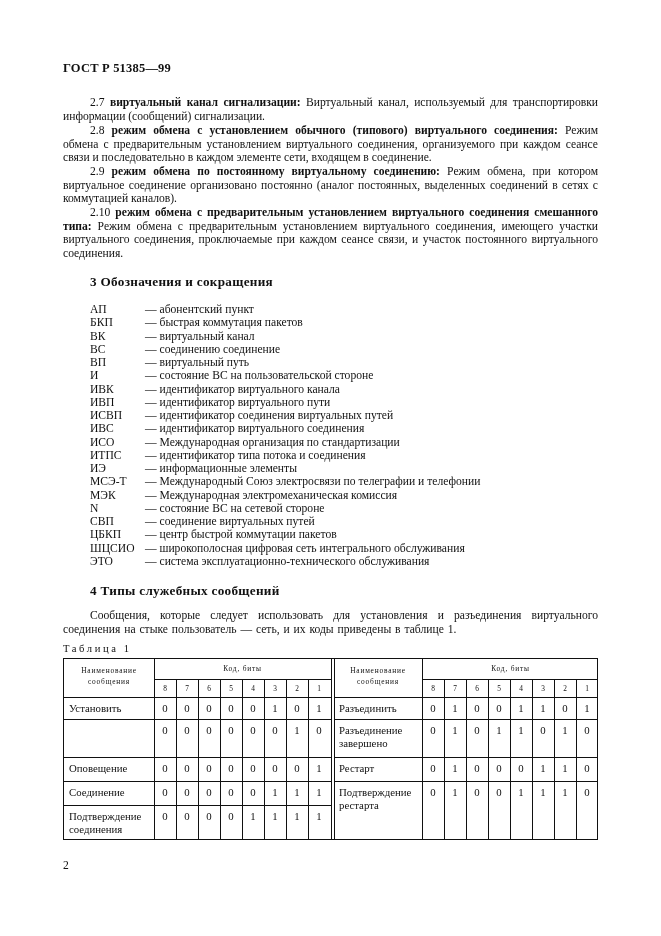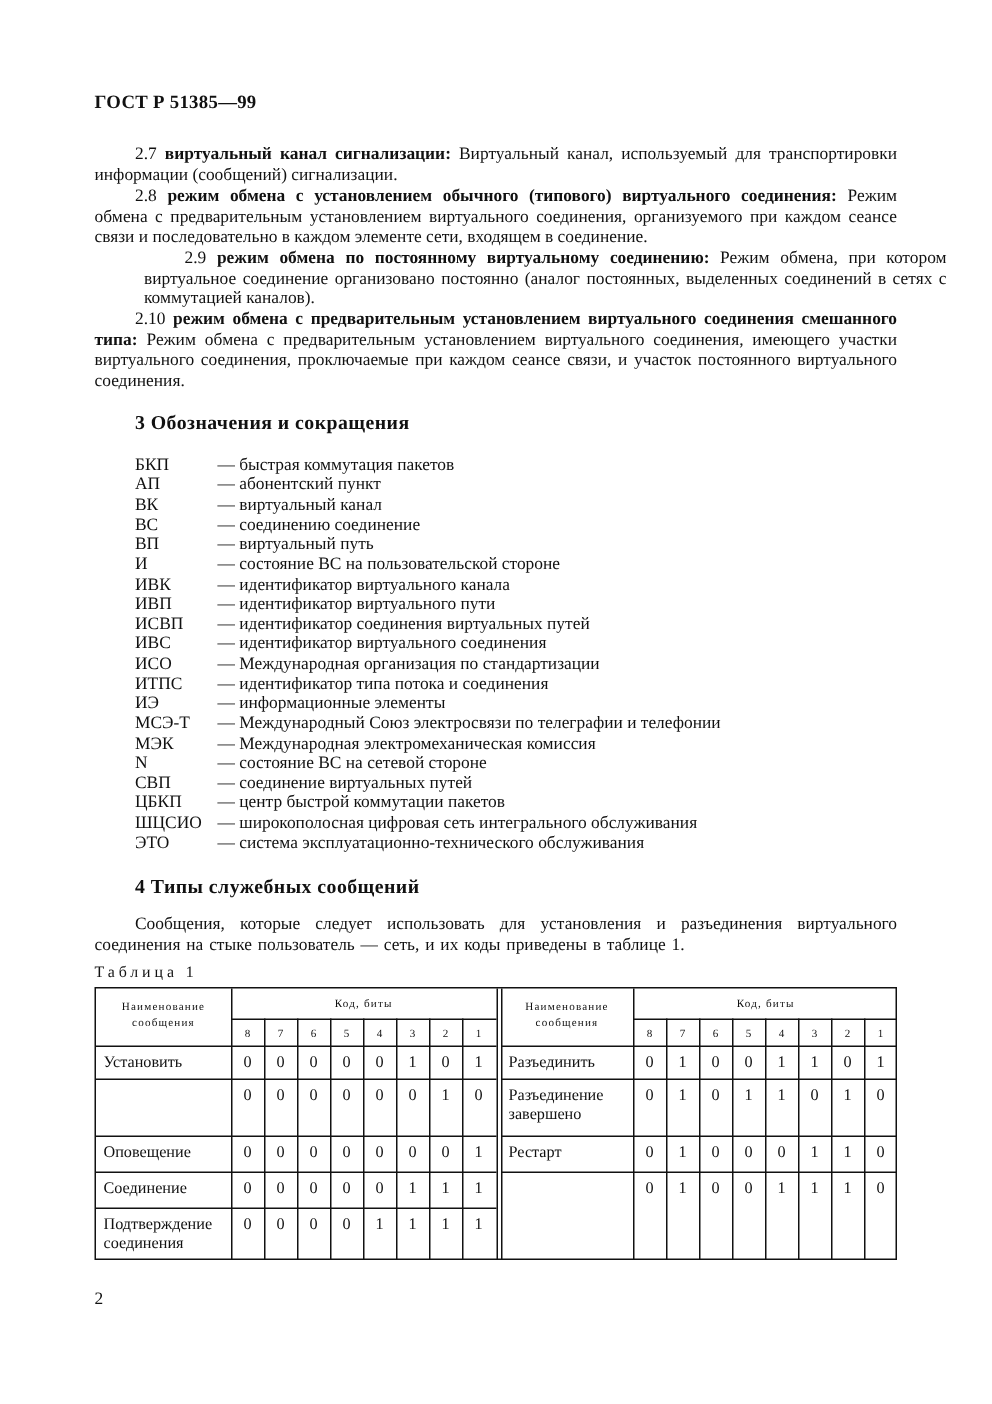--- a/index.html
+++ b/index.html
@@ -31,37 +31,37 @@
 <body>
 
 <div class="abs header">ГОСТ Р 51385—99</div>
 
 <div class="para" style="top:96px;">
   <span class="ind"></span><span>2.7</span>&nbsp;<b>виртуальный канал сигнализации:</b><span> Виртуальный канал, используемый для транспортировки информации (сообщений) сигнализации.</span>
 </div>
 <div class="para" style="top:124px;">
   <span class="ind"></span><span>2.8</span>&nbsp;<b>режим обмена с установлением обычного (типового) виртуального соединения:</b><span> Режим обмена с предварительным установлением виртуального соединения, организуемого при каждом сеансе связи и последовательно в каждом элементе сети, входящем в соединение.</span>
 </div>
-<div class="para" style="top:165px;margin-left:33px;">
+<div class="para" style="top:165px;">
   <span class="ind"></span><span>2.9</span>&nbsp;<b>режим обмена по постоянному виртуальному соединению:</b><span> Режим обмена, при котором виртуальное соединение организовано постоянно (аналог постоянных, выделенных соединений в сетях с коммутацией каналов).</span>
 </div>
 <div class="para" style="top:206px;">
   <span class="ind"></span><span>2.10</span>&nbsp;<b>режим обмена с предварительным установлением виртуального соединения смешанного типа:</b><span> Режим обмена с предварительным установлением виртуального соединения, имеющего участки виртуального соединения, проключаемые при каждом сеансе связи, и участок постоянного виртуального соединения.</span>
 </div>
 
 <div class="sec-title" style="top:274px;">3 Обозначения и сокращения</div>
 
 <div class="abbr-list">
   <div class="abbr-row">
+      <span class="abbr-term">АП</span>
+      <span class="abbr-def">— абонентский пункт</span>
+    </div>
+  <div class="abbr-row">
       <span class="abbr-term">БКП</span>
       <span class="abbr-def">— быстрая коммутация пакетов</span>
-    </div>
-  <div class="abbr-row">
-      <span class="abbr-term">АП</span>
-      <span class="abbr-def">— абонентский пункт</span>
     </div>
   <div class="abbr-row">
       <span class="abbr-term">ВК</span>
       <span class="abbr-def">— виртуальный канал</span>
     </div>
   <div class="abbr-row">
       <span class="abbr-term">ВС</span>
       <span class="abbr-def">— соединению соединение</span>
     </div>
   <div class="abbr-row">
@@ -268,20 +268,21 @@
   <div class="cell msg-name" style="left:270px; top:98px; width:88px;">Рестарт</div>
   <div class="cell bitval" style="left:358px; top:98px; width:22px;">0</div>
   <div class="cell bitval" style="left:380px; top:98px; width:22px;">1</div>
   <div class="cell bitval" style="left:402px; top:98px; width:22px;">0</div>
   <div class="cell bitval" style="left:424px; top:98px; width:22px;">0</div>
   <div class="cell bitval" style="left:446px; top:98px; width:22px;">0</div>
   <div class="cell bitval" style="left:468px; top:98px; width:22px;">1</div>
   <div class="cell bitval" style="left:490px; top:98px; width:22px;">1</div>
   <div class="cell bitval" style="left:512px; top:98px; width:22px;">0</div>
 
+  <div class="cell msg-name" style="left:270px; top:122px; width:88px;">Подтверждение рестарта</div>
   <div class="cell bitval" style="left:358px; top:122px; width:22px;">0</div>
   <div class="cell bitval" style="left:380px; top:122px; width:22px;">1</div>
   <div class="cell bitval" style="left:402px; top:122px; width:22px;">0</div>
   <div class="cell bitval" style="left:424px; top:122px; width:22px;">0</div>
   <div class="cell bitval" style="left:446px; top:122px; width:22px;">1</div>
   <div class="cell bitval" style="left:468px; top:122px; width:22px;">1</div>
   <div class="cell bitval" style="left:490px; top:122px; width:22px;">1</div>
   <div class="cell bitval" style="left:512px; top:122px; width:22px;">0</div>
 </div>
 

